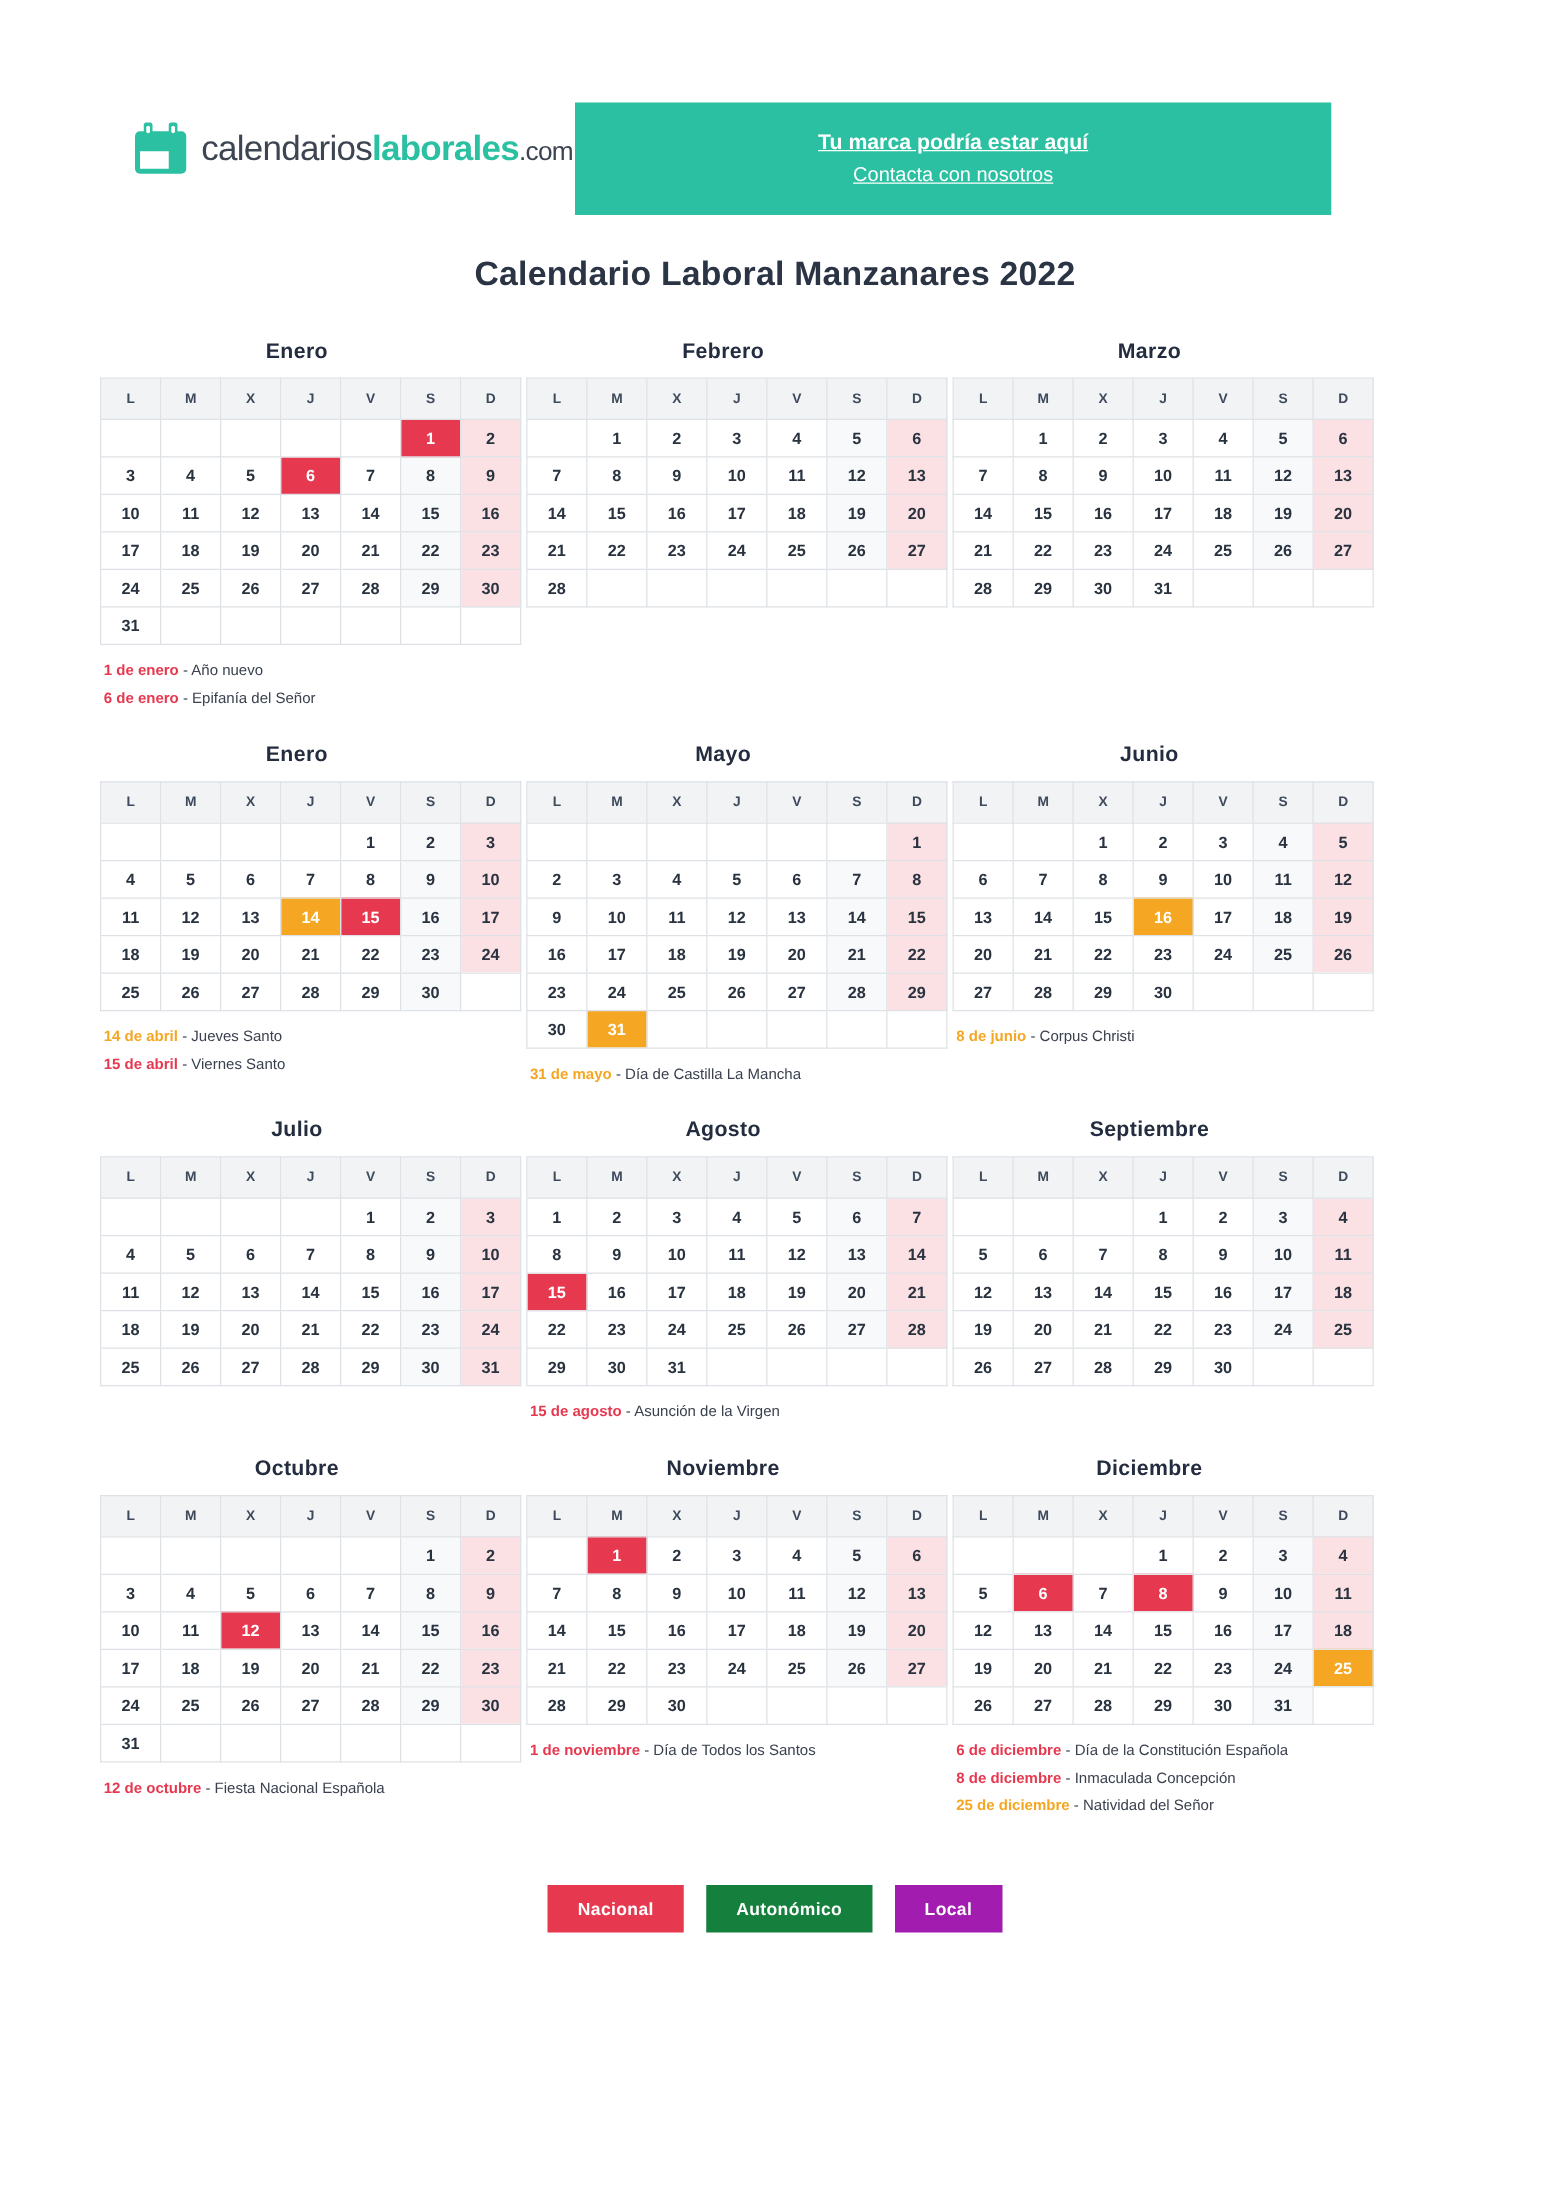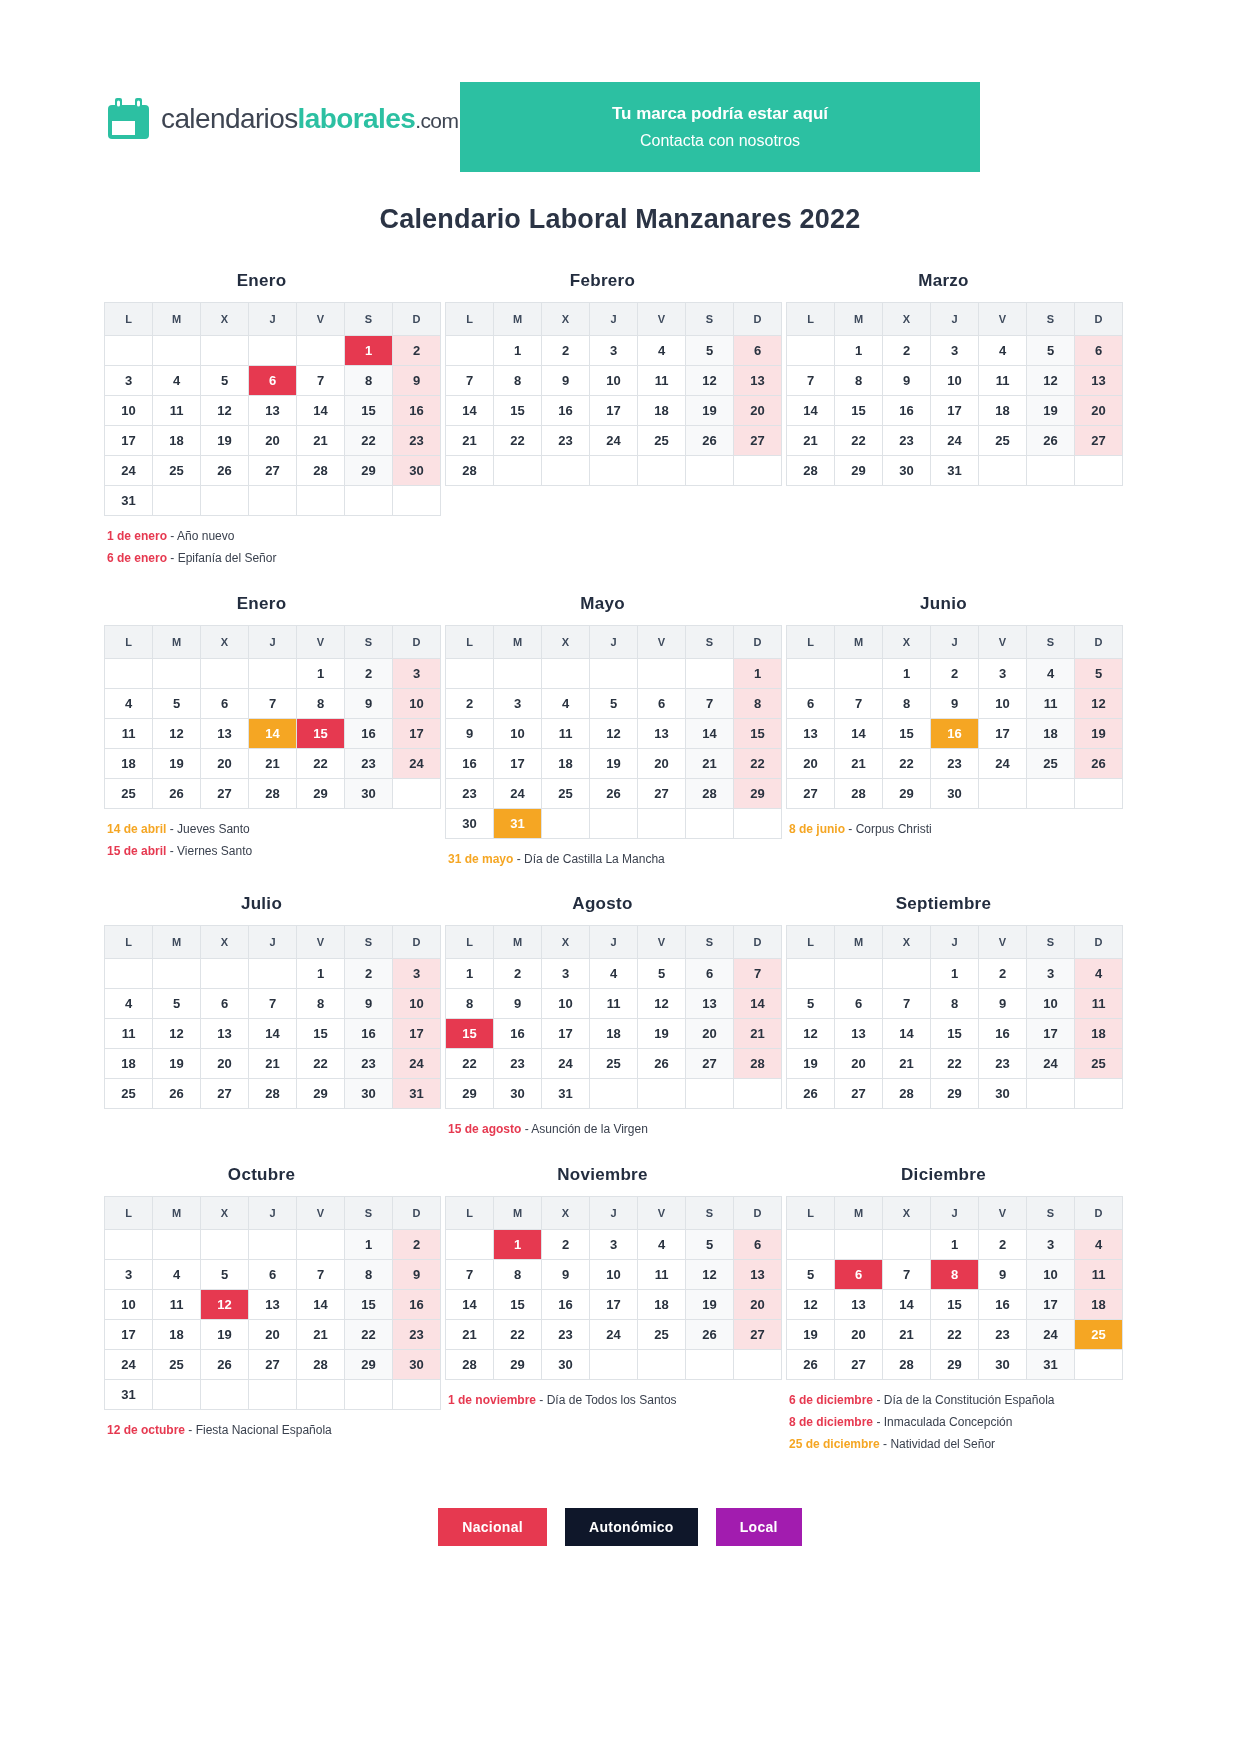--- a/index.html
+++ b/index.html
@@ -8,34 +8,34 @@
     background:#ffffff;font-family:"Liberation Sans",sans-serif;
   }
   
   .header{position:relative;height:172px;}
   .logo{position:absolute;left:106px;top:96px;display:flex;align-items:center;gap:9px;text-decoration:none;}
   .logo-text{font-size:28px;color:#3e4552;letter-spacing:-0.6px;line-height:1;}
   .logo-text .lt1{font-weight:400;color:#3e4552;}
   .logo-text .lt2{font-weight:700;color:#2cc0a2;}
   .logo-text .lt3{font-weight:400;color:#3e4552;font-size:21px;}
   .banner{
-    position:absolute;left:460px;top:82px;width:520px;height:90px;background:#2cc0a2;
+    position:absolute;left:460px;top:82px;width:605px;height:90px;background:#2cc0a2;
     display:flex;flex-direction:column;align-items:center;justify-content:center;gap:8px;
-    color:#fff;cursor:pointer;
+    color:#fff;cursor:pointer;text-decoration:underline;
   }
   .banner .b1{font-weight:700;font-size:17px;}
   .banner .b2{font-weight:400;font-size:16px;}
   
   .page-title{
     text-align:center;margin-top:32px;font-size:27px;font-weight:700;color:#2b3445;letter-spacing:0.2px;
   }
   
   .months{
     display:grid;grid-template-columns:repeat(3,315px);column-gap:24px;row-gap:16px;
-    padding-left:104px;margin-top:36px;align-items:start;gap:26px;
+    padding-left:80px;margin-top:36px;align-items:start;gap:26px;
   }
   .month-title{text-align:center;font-size:17px;font-weight:700;color:#232d3f;margin-bottom:11px;letter-spacing:0.3px;}
   table.cal{border-collapse:collapse;table-layout:fixed;width:315px;}
   .cal th{
     width:45px;height:30px;background:#f1f3f5;border:1px solid #dee2e6;
     font-size:11px;font-weight:700;color:#3e4a5c;text-align:center;
   }
   .cal td{
     width:45px;height:27px;border:1px solid #dee2e6;text-align:center;
     font-size:13px;font-weight:700;color:#29323f;background:#fff;
@@ -888,15 +888,15 @@
       <div class="notes">
         <div class="note"><span class="nd" style="color: rgb(230, 57, 80);">6 de diciembre</span><span> - Día de la Constitución Española</span></div>
         <div class="note"><span class="nd" style="color: rgb(230, 57, 80);">8 de diciembre</span><span> - Inmaculada Concepción</span></div>
         <div class="note"><span class="nd" style="color: rgb(245, 166, 35);">25 de diciembre</span><span> - Natividad del Señor</span></div>
       </div>
     </section>
   </div>
 
 <div class="legend">
     <button class="btn" style="background: rgb(230, 57, 80);">Nacional</button>
-    <button class="btn" style="background: #0f172a;">Autonómico</button>
+    <button class="btn" style="background: #15803d;">Autonómico</button>
     <button class="btn" style="background: #a21caf;">Local</button>
   </div>
 
 </body></html>

